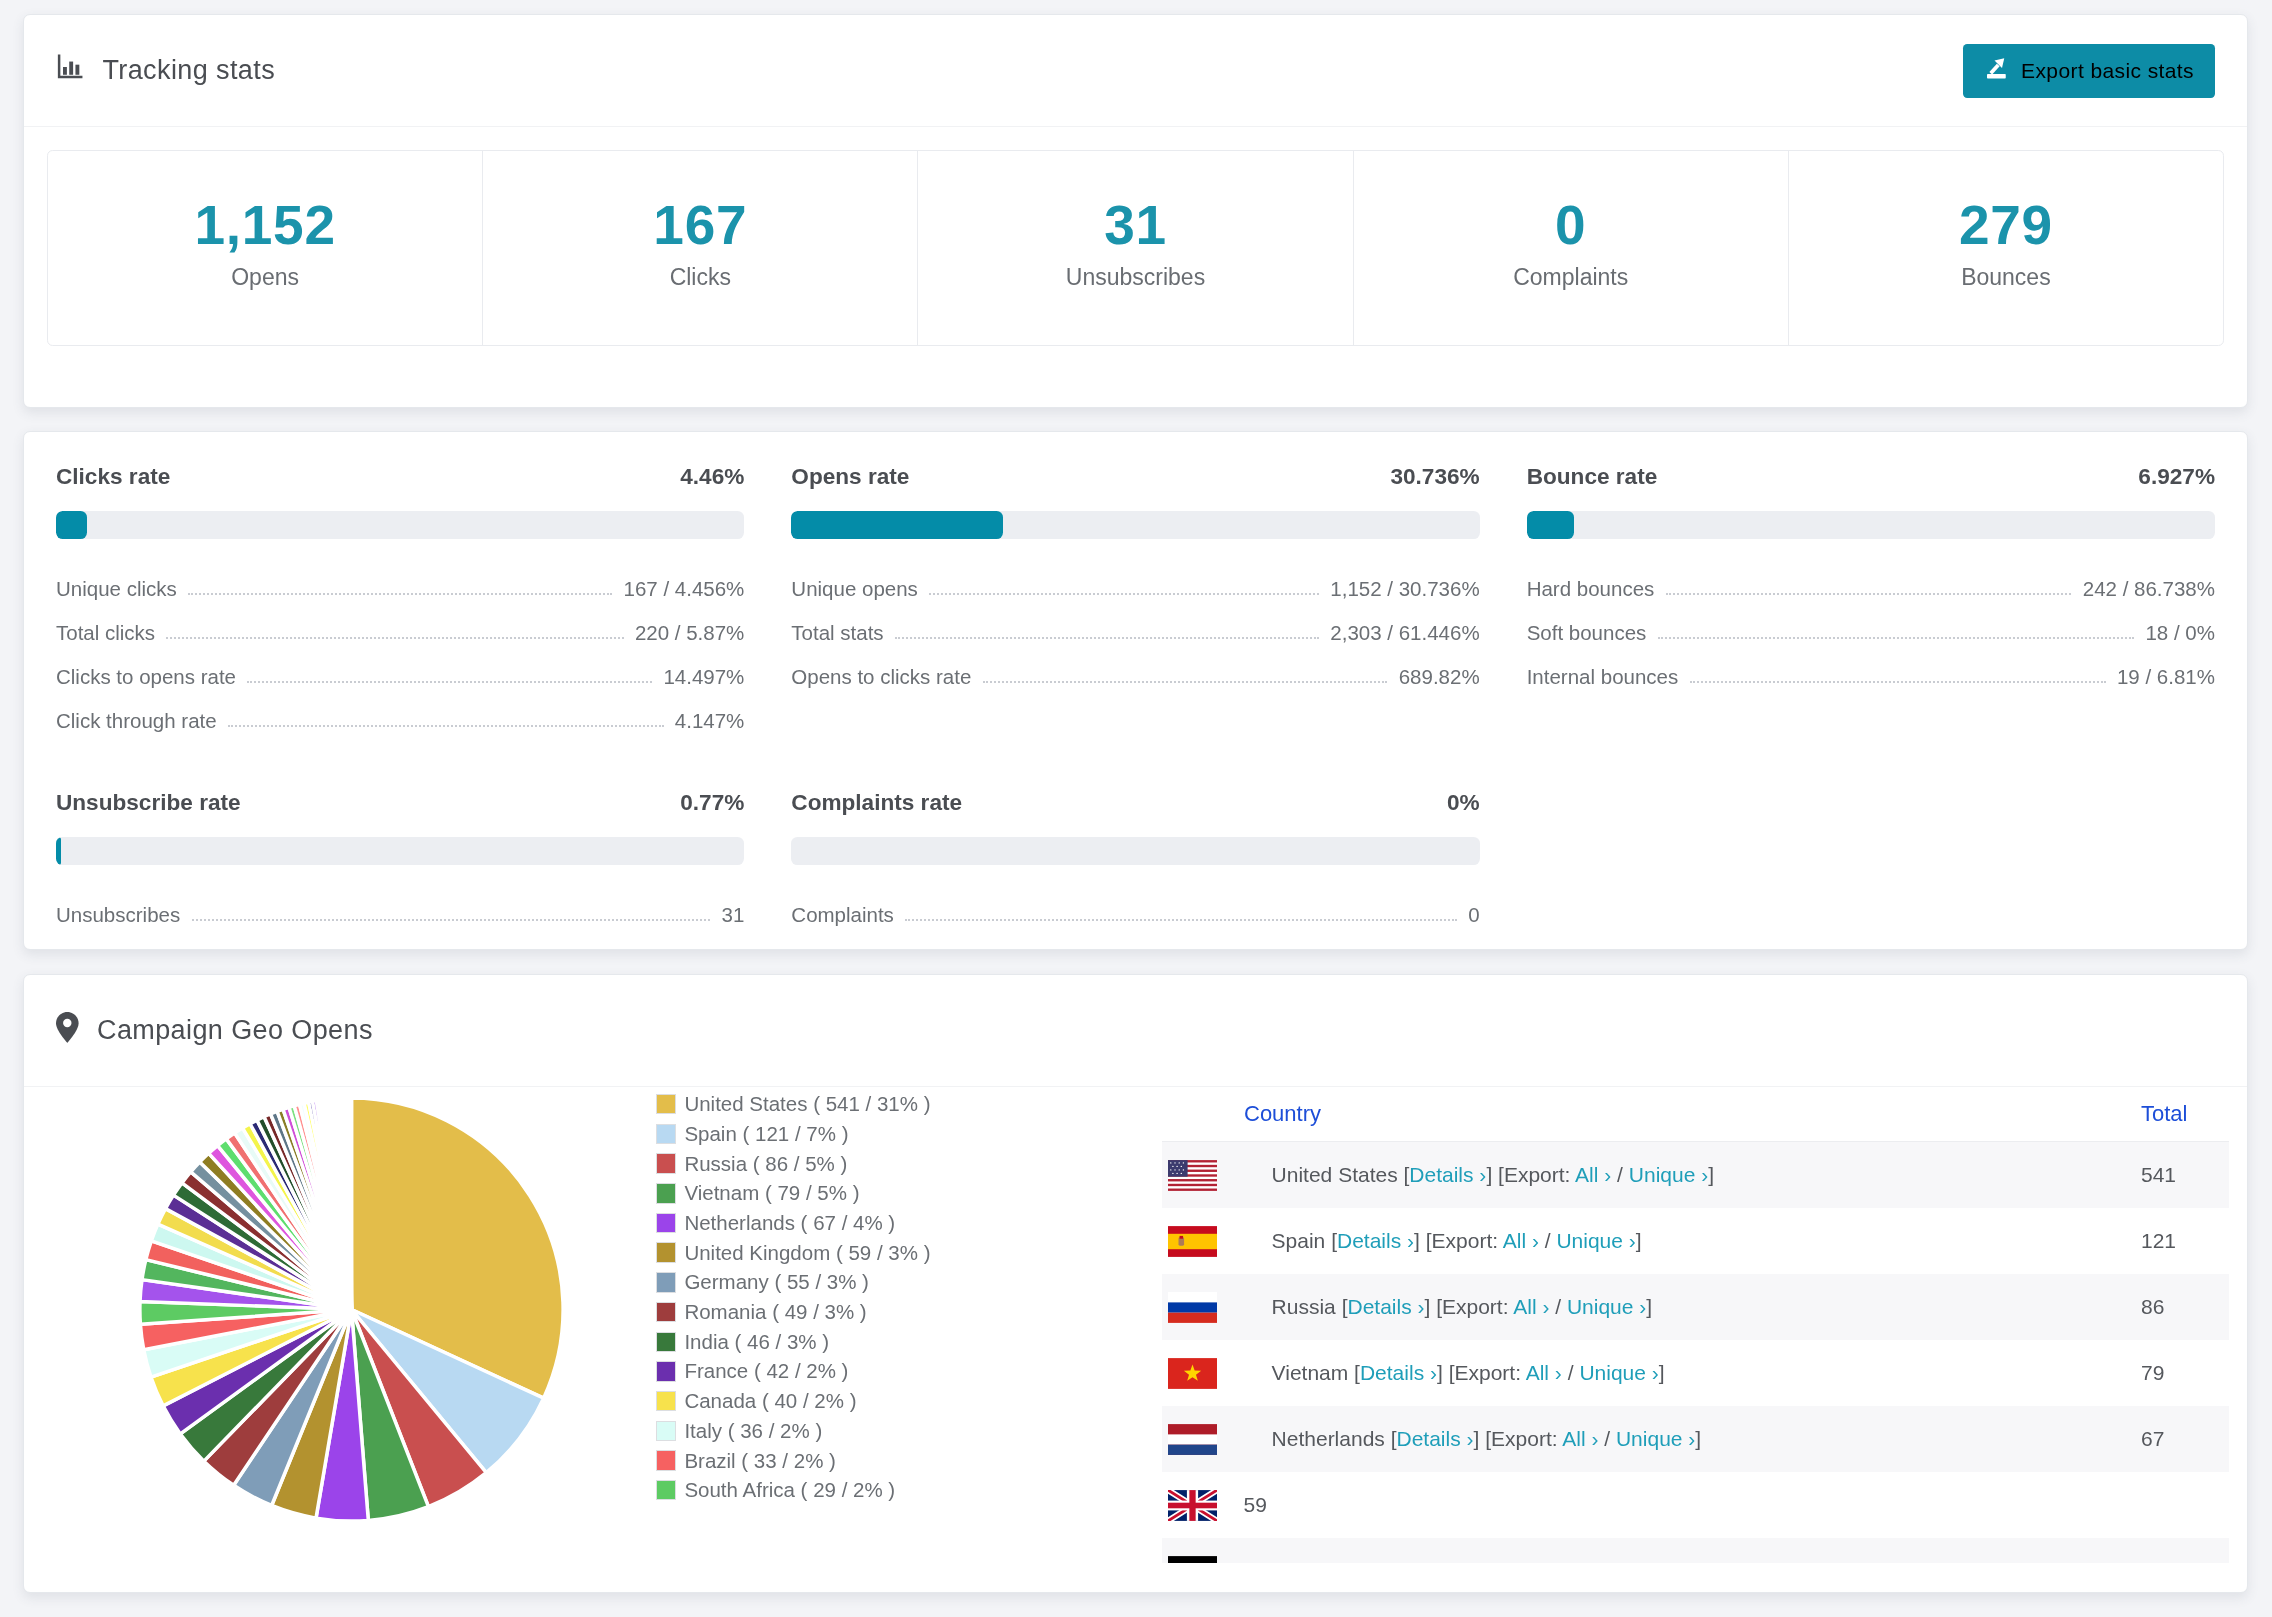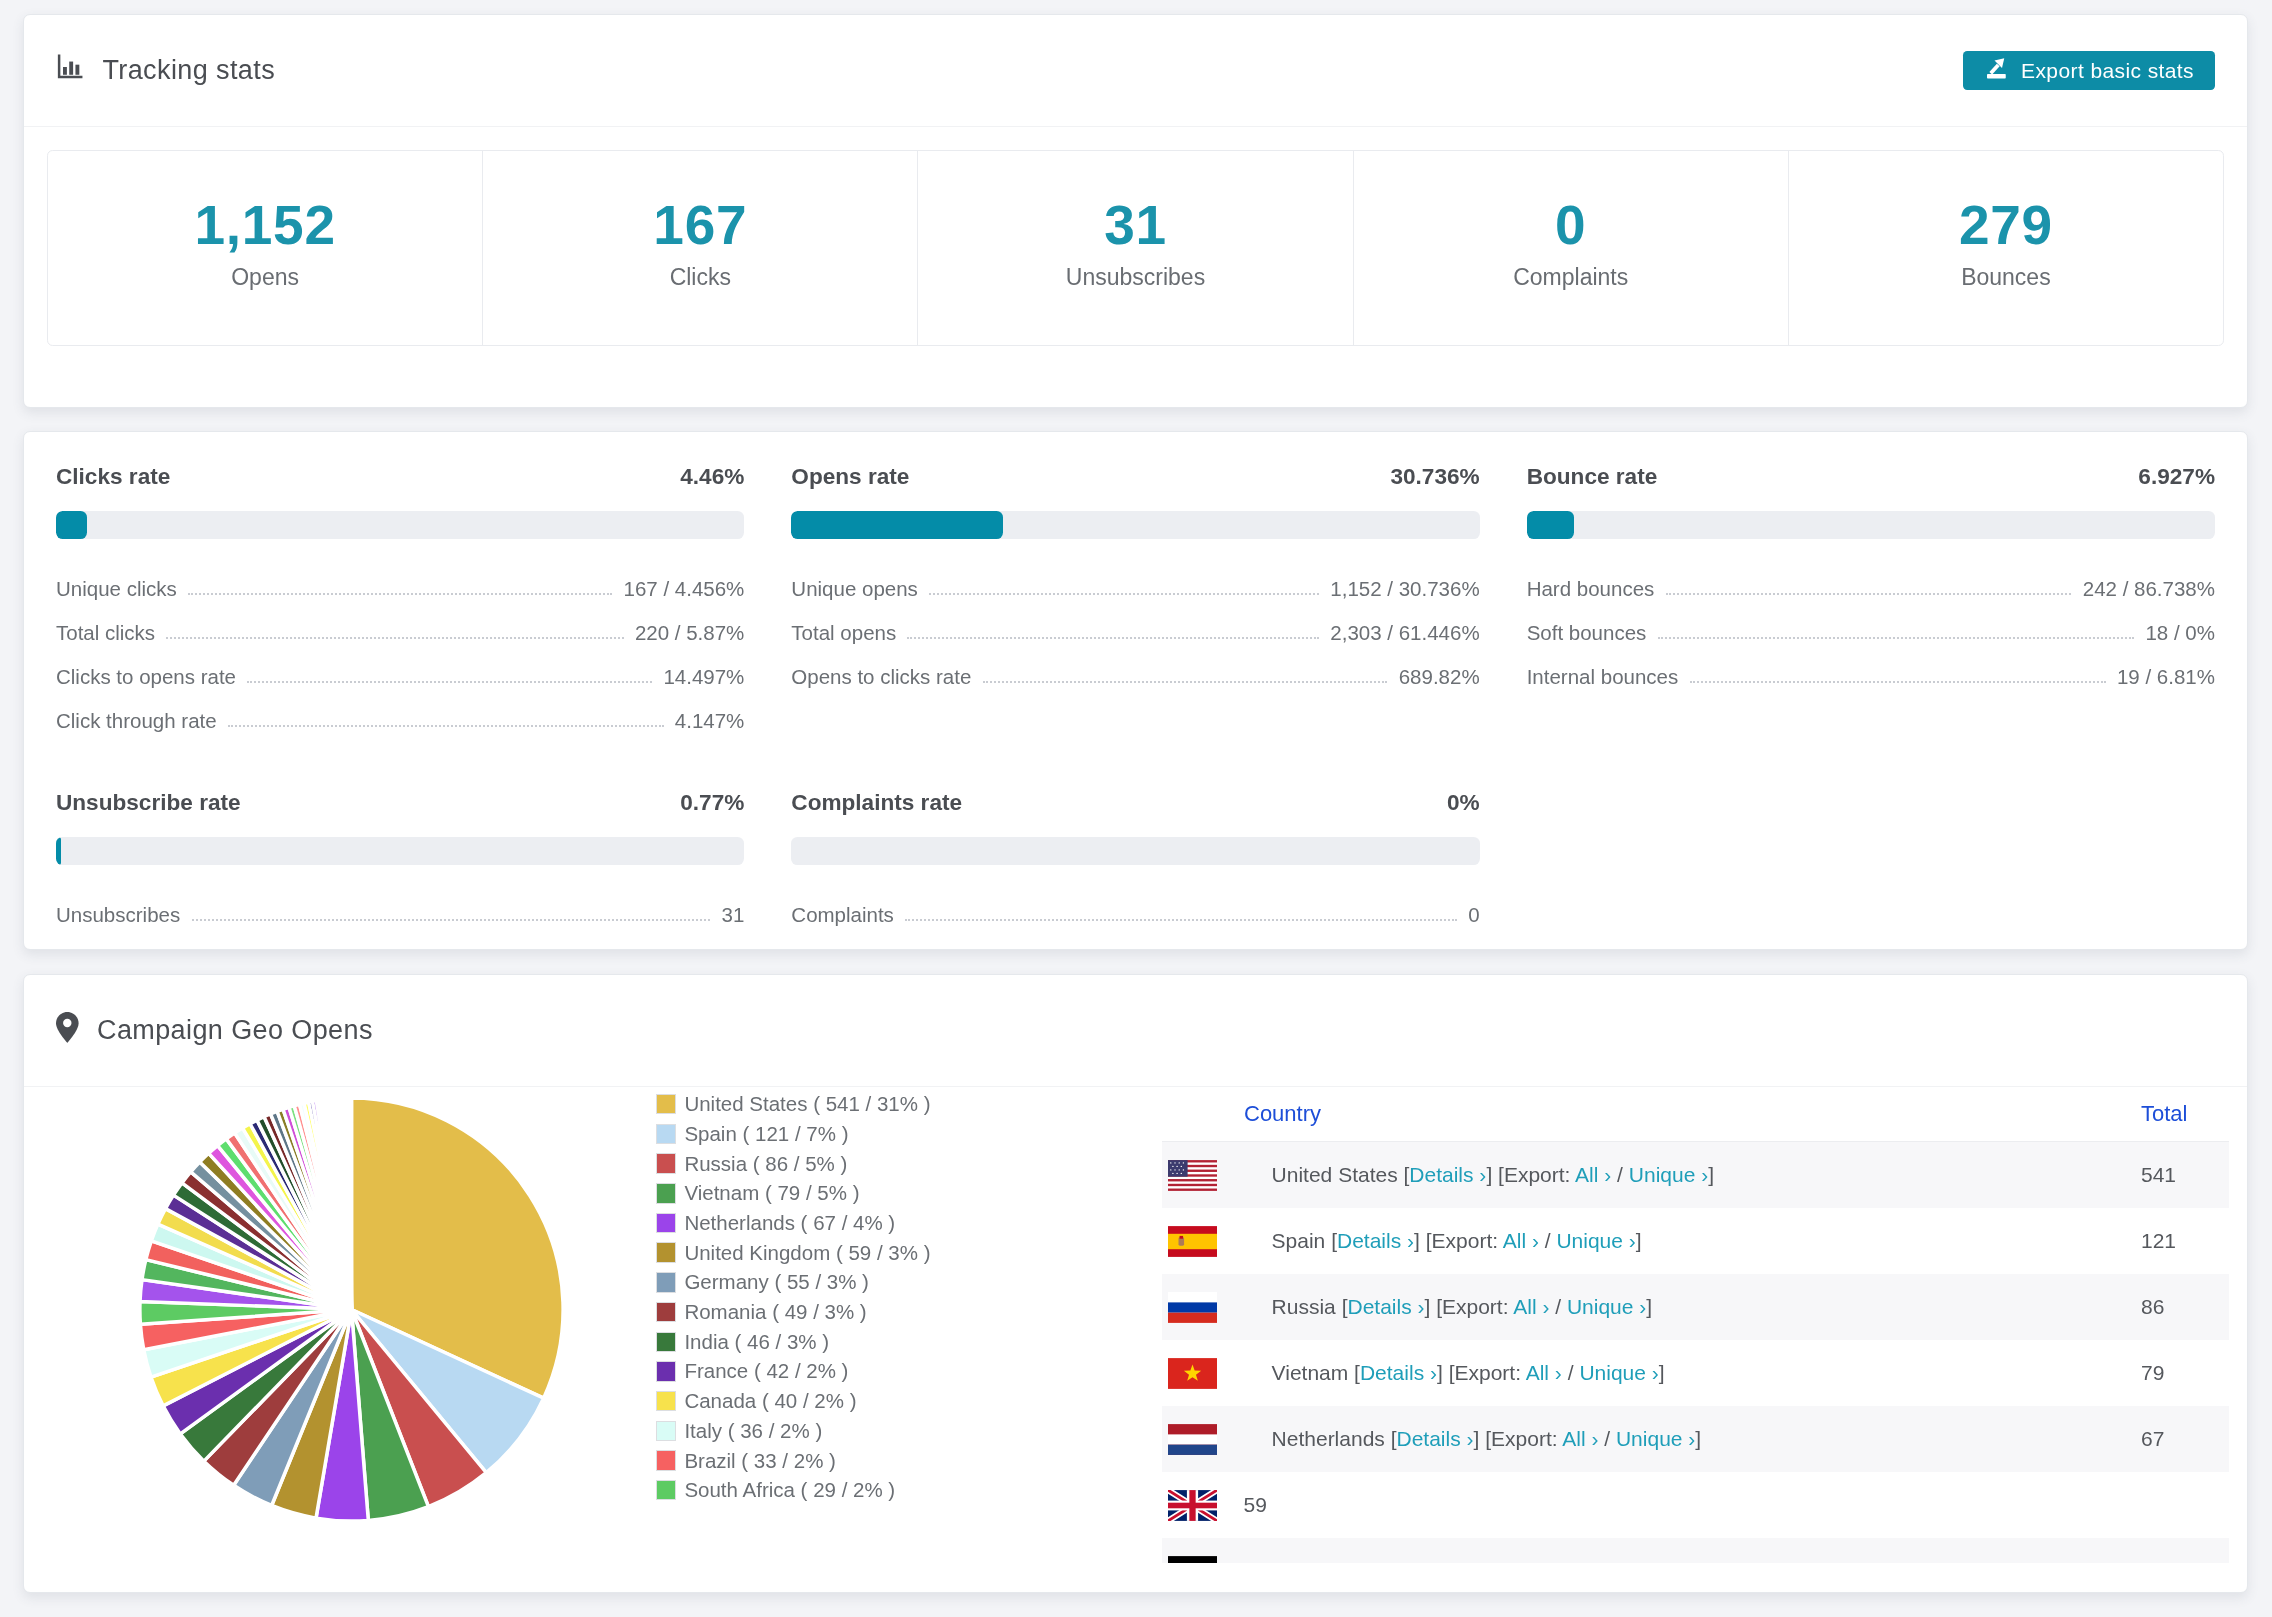--- a/index.html
+++ b/index.html
@@ -23,22 +23,22 @@
     height:112px;padding:0 32px;display:flex;align-items:center;
     justify-content:space-between;border-bottom:1.4px solid #f1f2f4;
     box-sizing:border-box;
   }
   .card-title{
     display:flex;align-items:center;gap:18.4px;
     font-size:27px;font-weight:500;color:#4a4d52;letter-spacing:0.4px;
   }
   .btn-primary{
     display:flex;align-items:center;gap:12.7px;border:none;cursor:pointer;
-    background:#0d8ca6;color:#ffffff;font-size:21px;font-weight:500;
-    height:39px;padding:0 21px;border-radius:4.2px;
+    background:#0d8ca6;color:#000000;font-size:21px;font-weight:500;
+    height:54px;padding:0 21px;border-radius:4.2px;
     font-family:inherit;letter-spacing:0.4px;
   }
 
   
   .stats-box{
     margin:22.6px 23px;border:1.4px solid #e9ebef;border-radius:5.6px;
     display:flex;height:196px;box-sizing:border-box;background:#fff;
   }
   .stat-cell{flex:1;text-align:center;padding-top:42px;border-right:1.4px solid #e9ebef;box-sizing:border-box;}
   .stat-cell:last-child{border-right:none;}
@@ -172,21 +172,21 @@
         <div class="progress">
           <div class="fill" style="width: 30.736%;"></div>
         </div>
         <div class="rate-rows">
           <div class="rate-row">
             <span>Unique opens</span>
             <span class="leader"></span>
             <span class="rr-value">1,152 / 30.736%</span>
           </div>
           <div class="rate-row">
-            <span>Total opens</span>
+            <span>Total stats</span>
             <span class="leader"></span>
             <span class="rr-value">2,303 / 61.446%</span>
           </div>
           <div class="rate-row">
             <span>Opens to clicks rate</span>
             <span class="leader"></span>
             <span class="rr-value">689.82%</span>
           </div>
         </div>
       </div>

